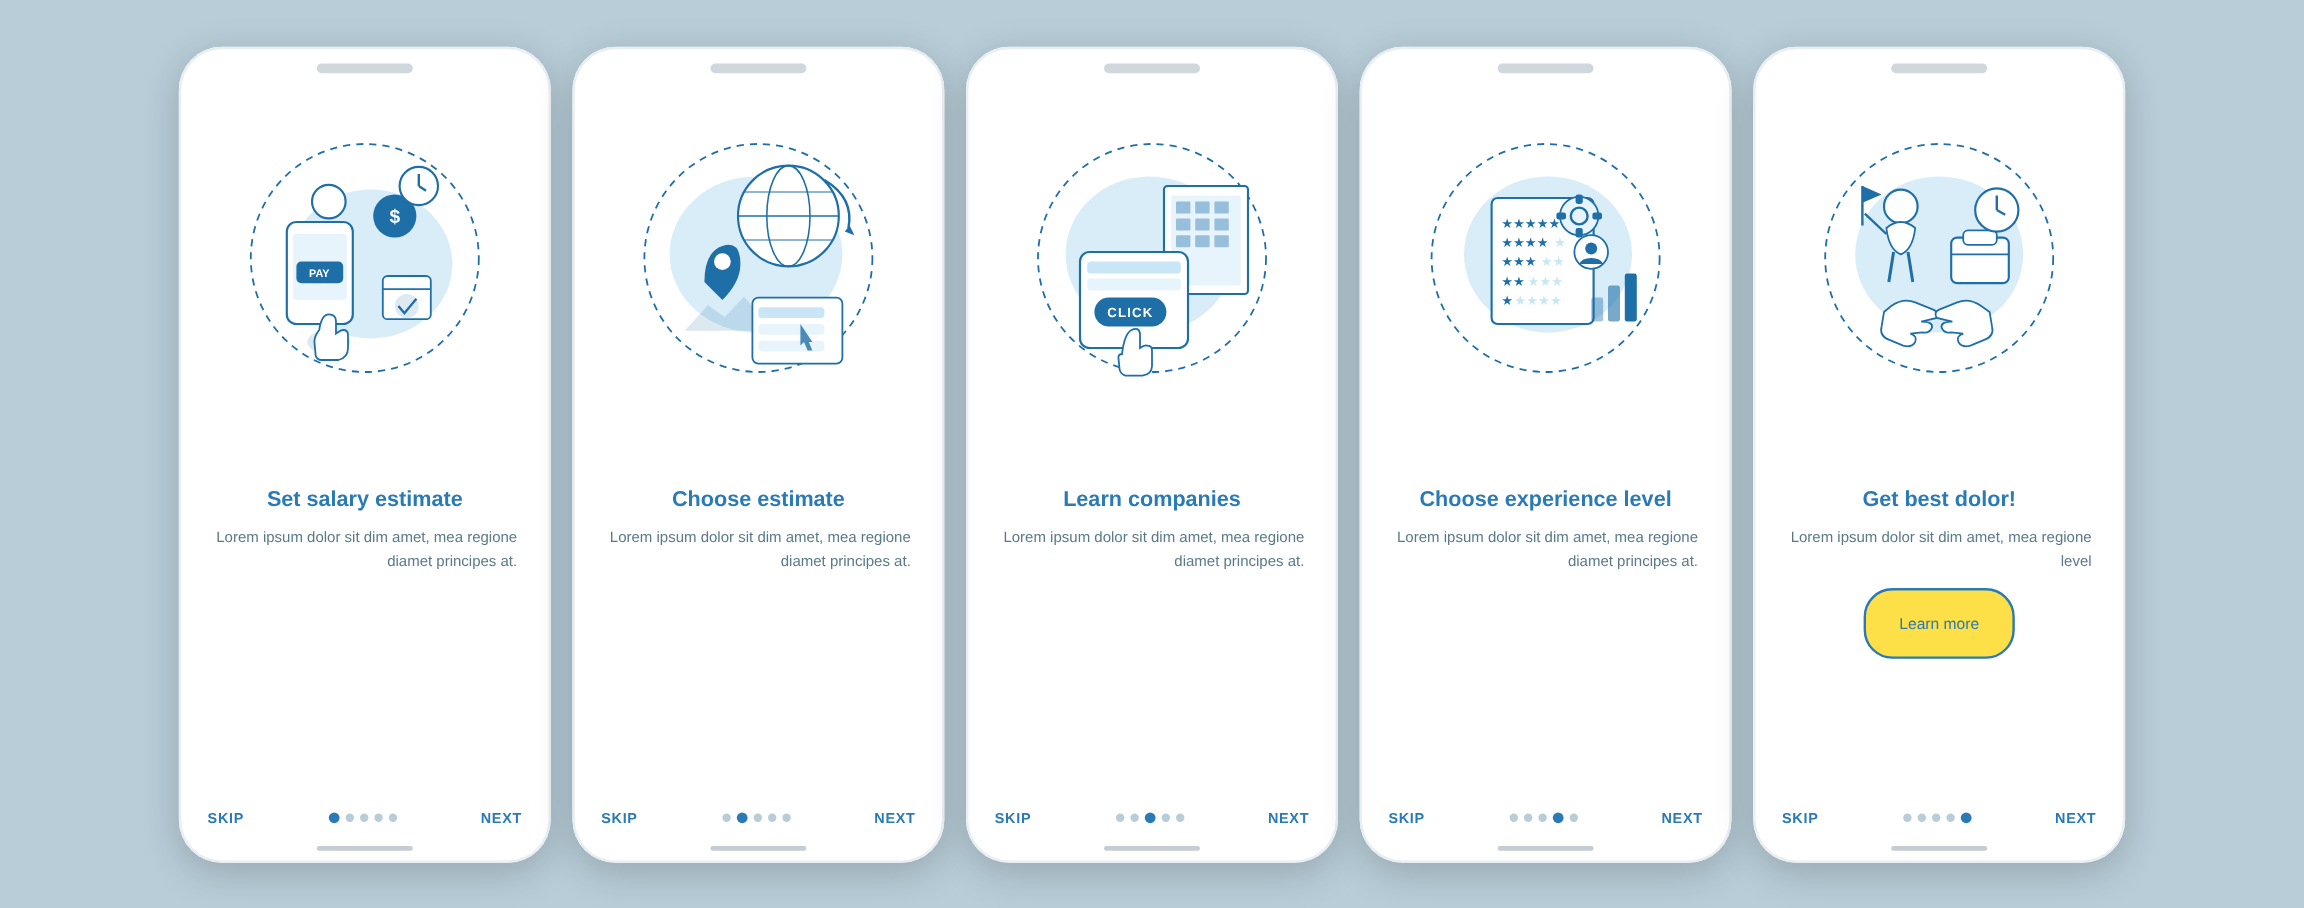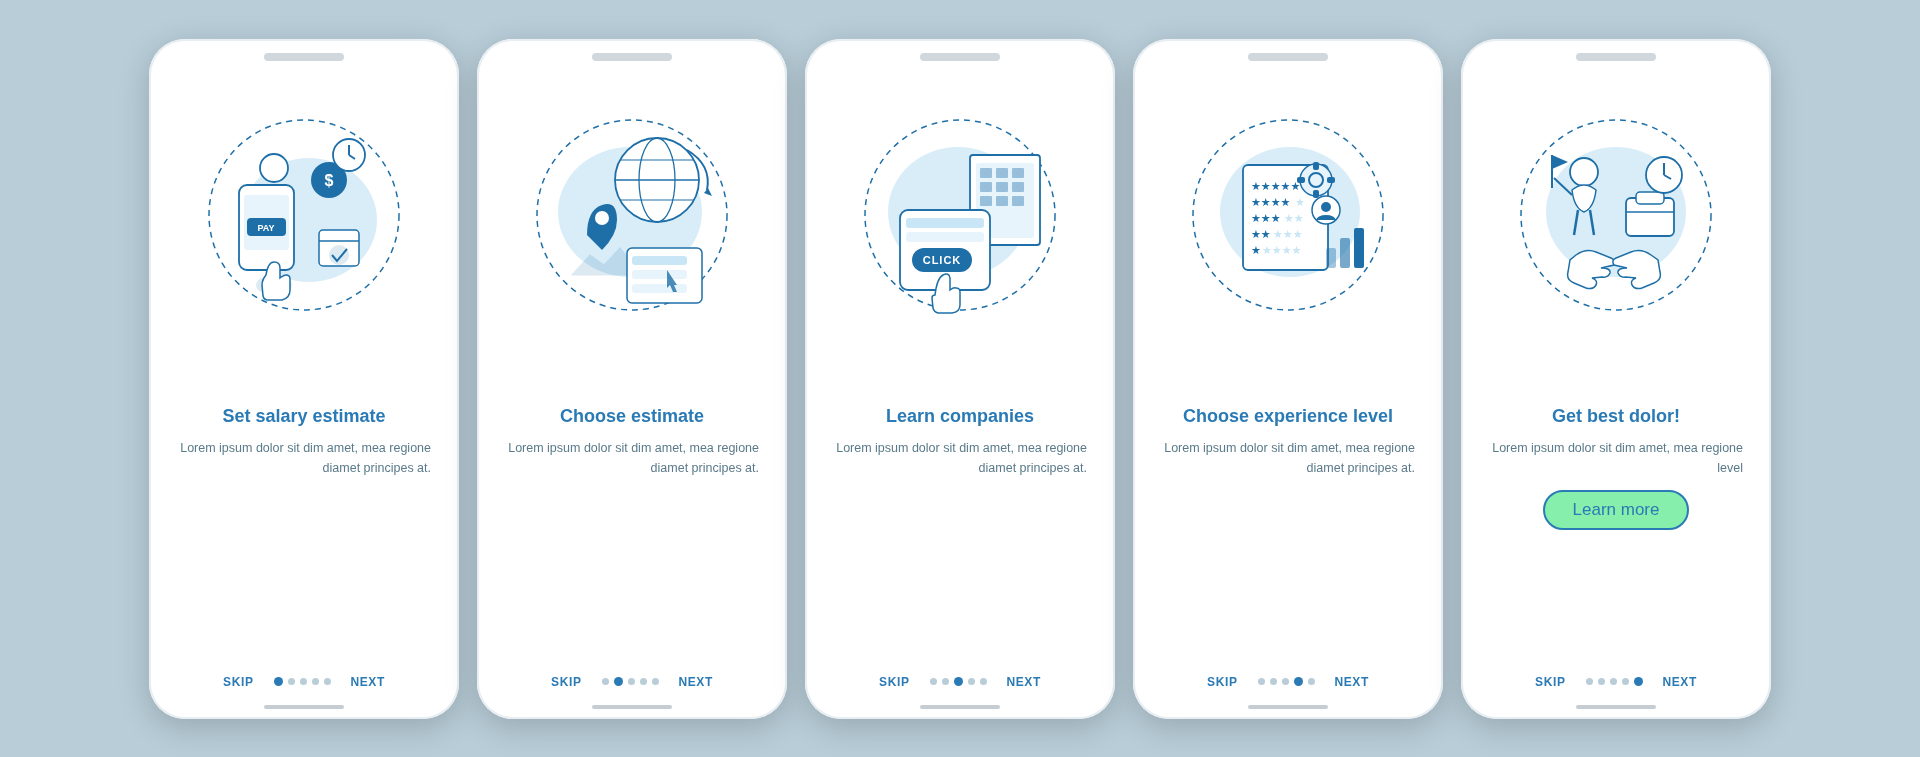--- a/index.html
+++ b/index.html
@@ -95,38 +95,37 @@
       font-size: 12.5px;
       color: #5a7a8a;
       text-align: right;
       line-height: 1.6;
       margin-bottom: 12px;
     }
 
     .learn-more-btn {
       border: 2px solid #2a7ab5;
       color: #2a7ab5;
-      background: #86efac;
+      background: #fde047;
       border-radius: 24px;
-      padding: 8px 28px;
-      font-size: 17px;
+      padding: 20px 28px;
+      font-size: 13px;
       font-weight: 500;
       cursor: pointer;
       margin-bottom: 8px;
     }
 
     
     .screen-nav {
       width: 100%;
       padding: 10px 24px 16px;
       display: flex;
       align-items: center;
-      justify-content: center;
+      justify-content: space-between;
       flex-shrink: 0;
-      gap: 20px;
     }
 
     .nav-skip, .nav-next {
       font-size: 12px;
       font-weight: 700;
       color: #2a7ab5;
       letter-spacing: 0.05em;
       cursor: pointer;
     }
 

